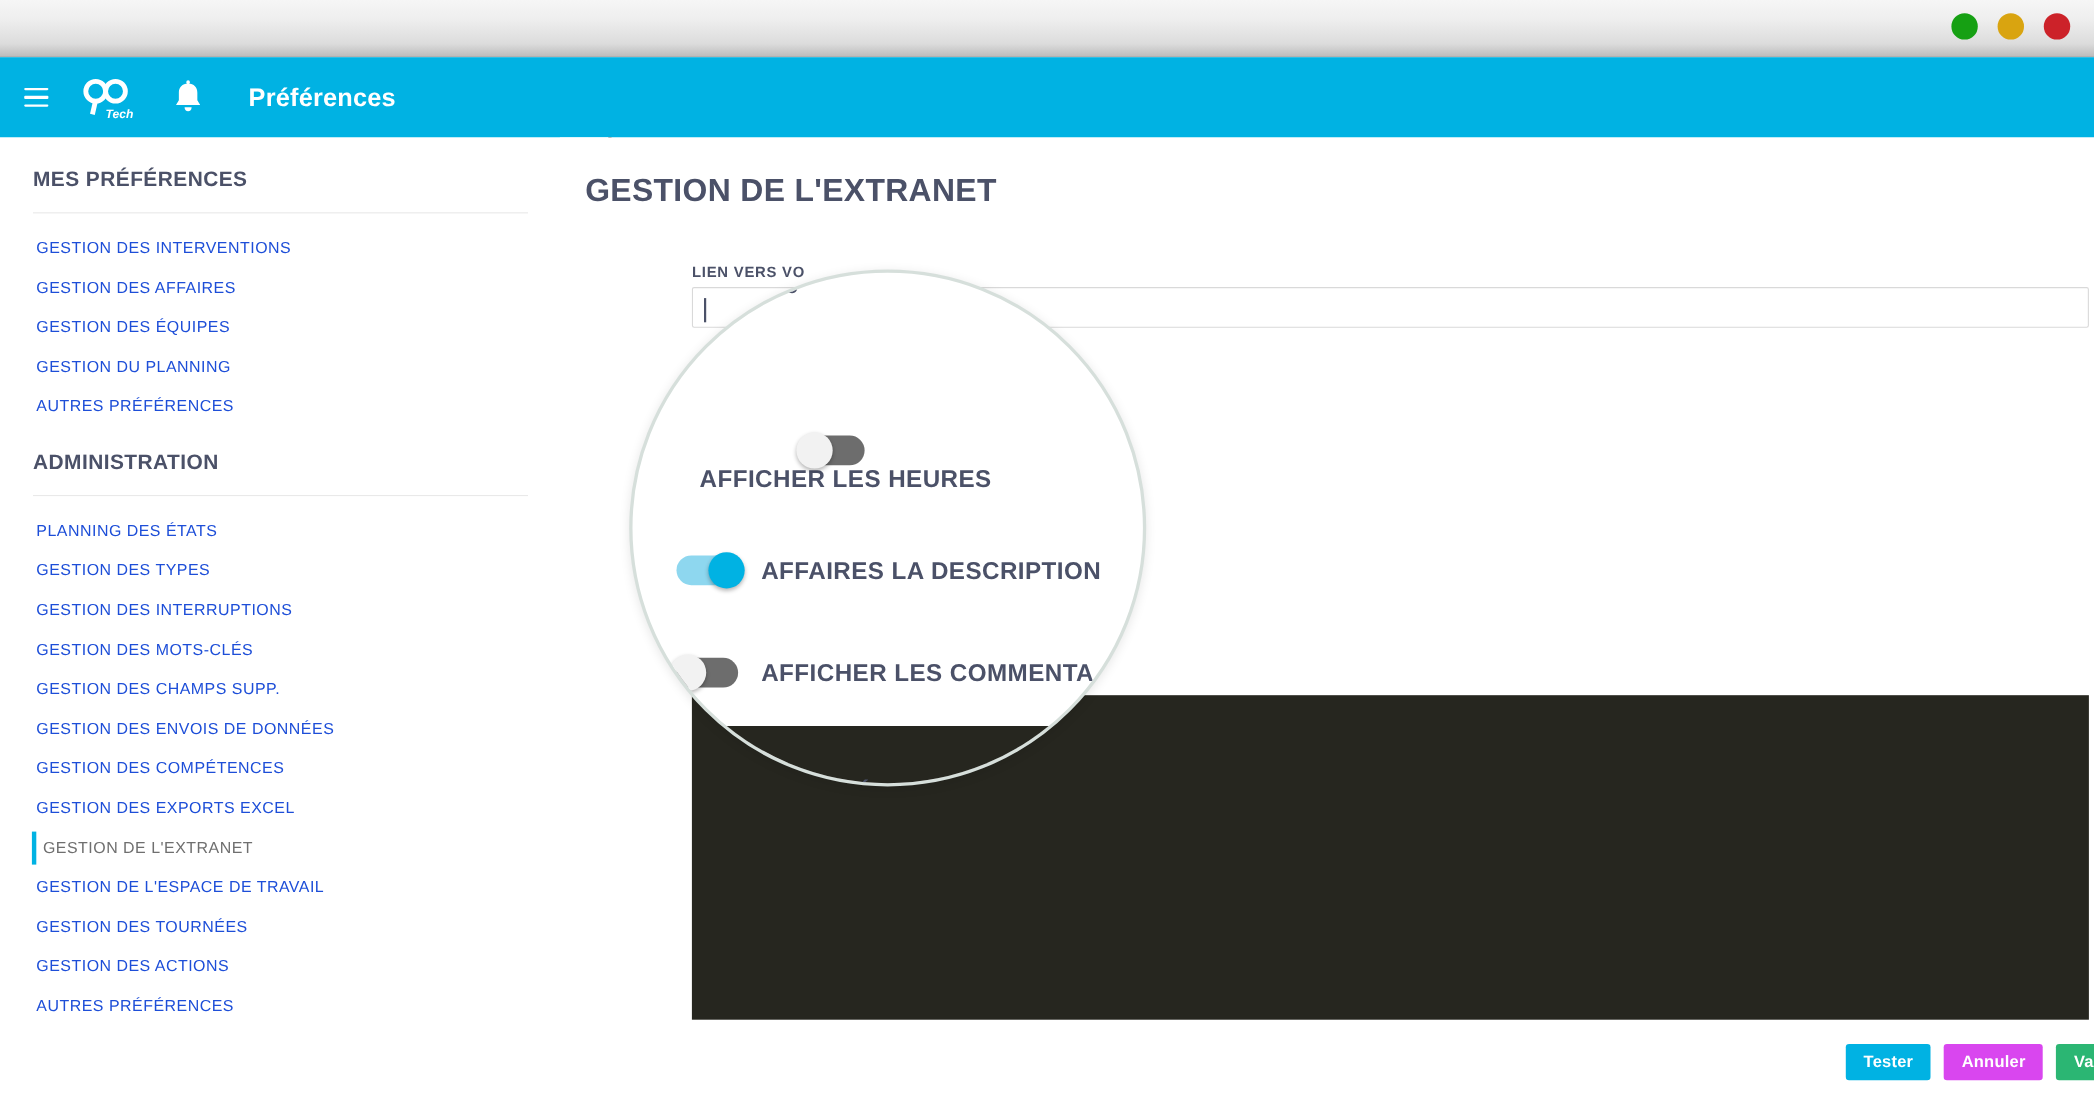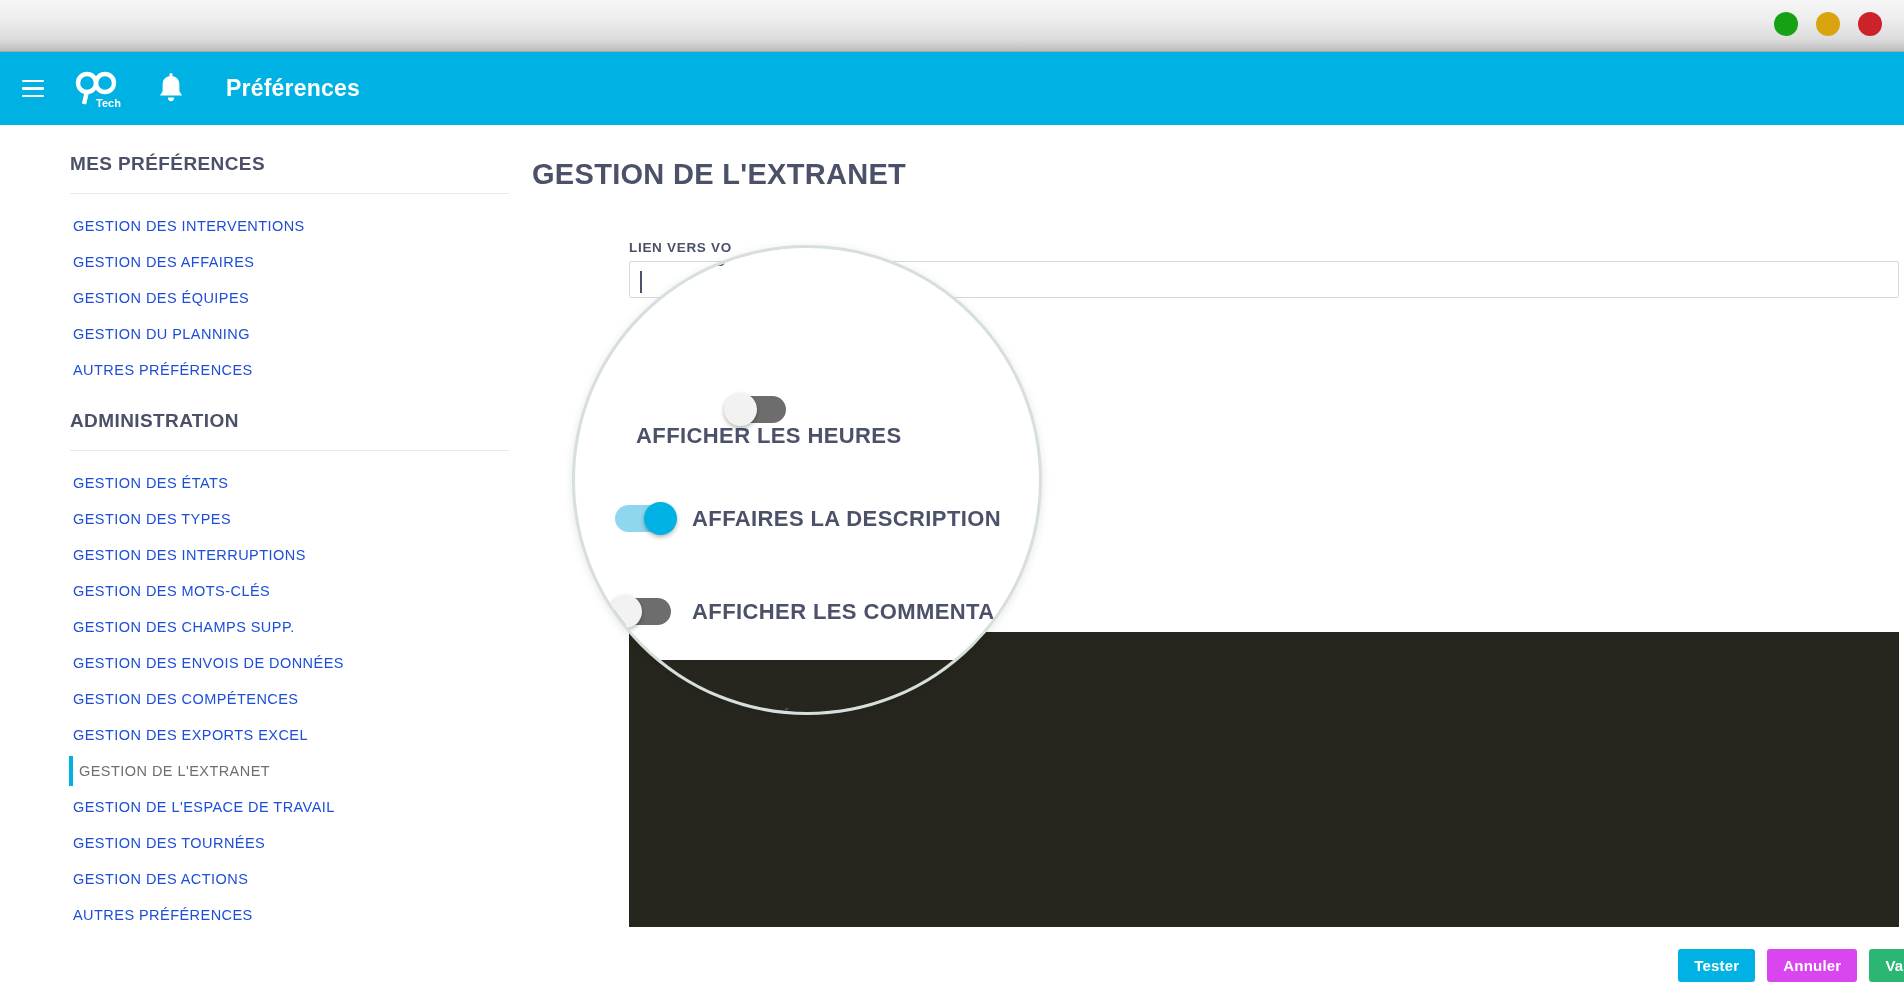--- a/index.html
+++ b/index.html
@@ -30,40 +30,39 @@
     background: #00b2e3;
     display: flex; align-items: center;
   }
   #hamburger-icon {
     margin-left: 16px; width: 34px; height: 34px;
     display: flex; flex-direction: column; justify-content: center;
     align-items: center; gap: 5px; cursor: pointer;
   }
   #hamburger-icon i { display: block; width: 22px; height: 2.5px; background: #fff; border-radius: 1px; }
 
-  #brand-logo { margin-left: 20px; width: 56px; height: 44px; position: relative; cursor: pointer; }
+  #brand-logo { margin-left: 20px; width: 56px; height: 44px; position: relative; cursor: pointer; font-style: italic; }
 
   #bell-icon { margin-left: 30px; width: 30px; height: 34px; position: relative; cursor: pointer; }
 
   #appbar-title {
     margin-left: 40px;
     color: #ffffff;
     font-size: 23px;
     font-weight: bold;
     letter-spacing: 0.2px;
   }
 
   
   #sidebar {
     position: absolute; left: 0; top: 125px;
     width: 556px; height: 875px;
     background: #ffffff;
     border-right: 3px solid #000000;
     overflow: hidden;
-    margin-left: 40px;
   }
   .side-section-title {
     margin: 0 0 0 30px;
     color: #4b5168;
     font-size: 19px;
     font-weight: bold;
     letter-spacing: 0.4px;
   }
   #sec1-title { padding-top: 28px; }
   #sec2-title { padding-top: 22px; }
@@ -279,21 +278,21 @@
       </li>
     <li class="side-item">
         <span>AUTRES PRÉFÉRENCES</span>
       </li>
   </ul>
 
   <div id="sec2-title" class="side-section-title">ADMINISTRATION</div>
   <div class="side-rule"></div>
   <ul class="side-list">
     <li class="side-item">
-        <span>GESTION DES ÉTATS</span>
+        <span>PLANNING DES ÉTATS</span>
       </li>
     <li class="side-item">
         <span>GESTION DES TYPES</span>
       </li>
     <li class="side-item">
         <span>GESTION DES INTERRUPTIONS</span>
       </li>
     <li class="side-item">
         <span>GESTION DES MOTS-CLÉS</span>
       </li>

